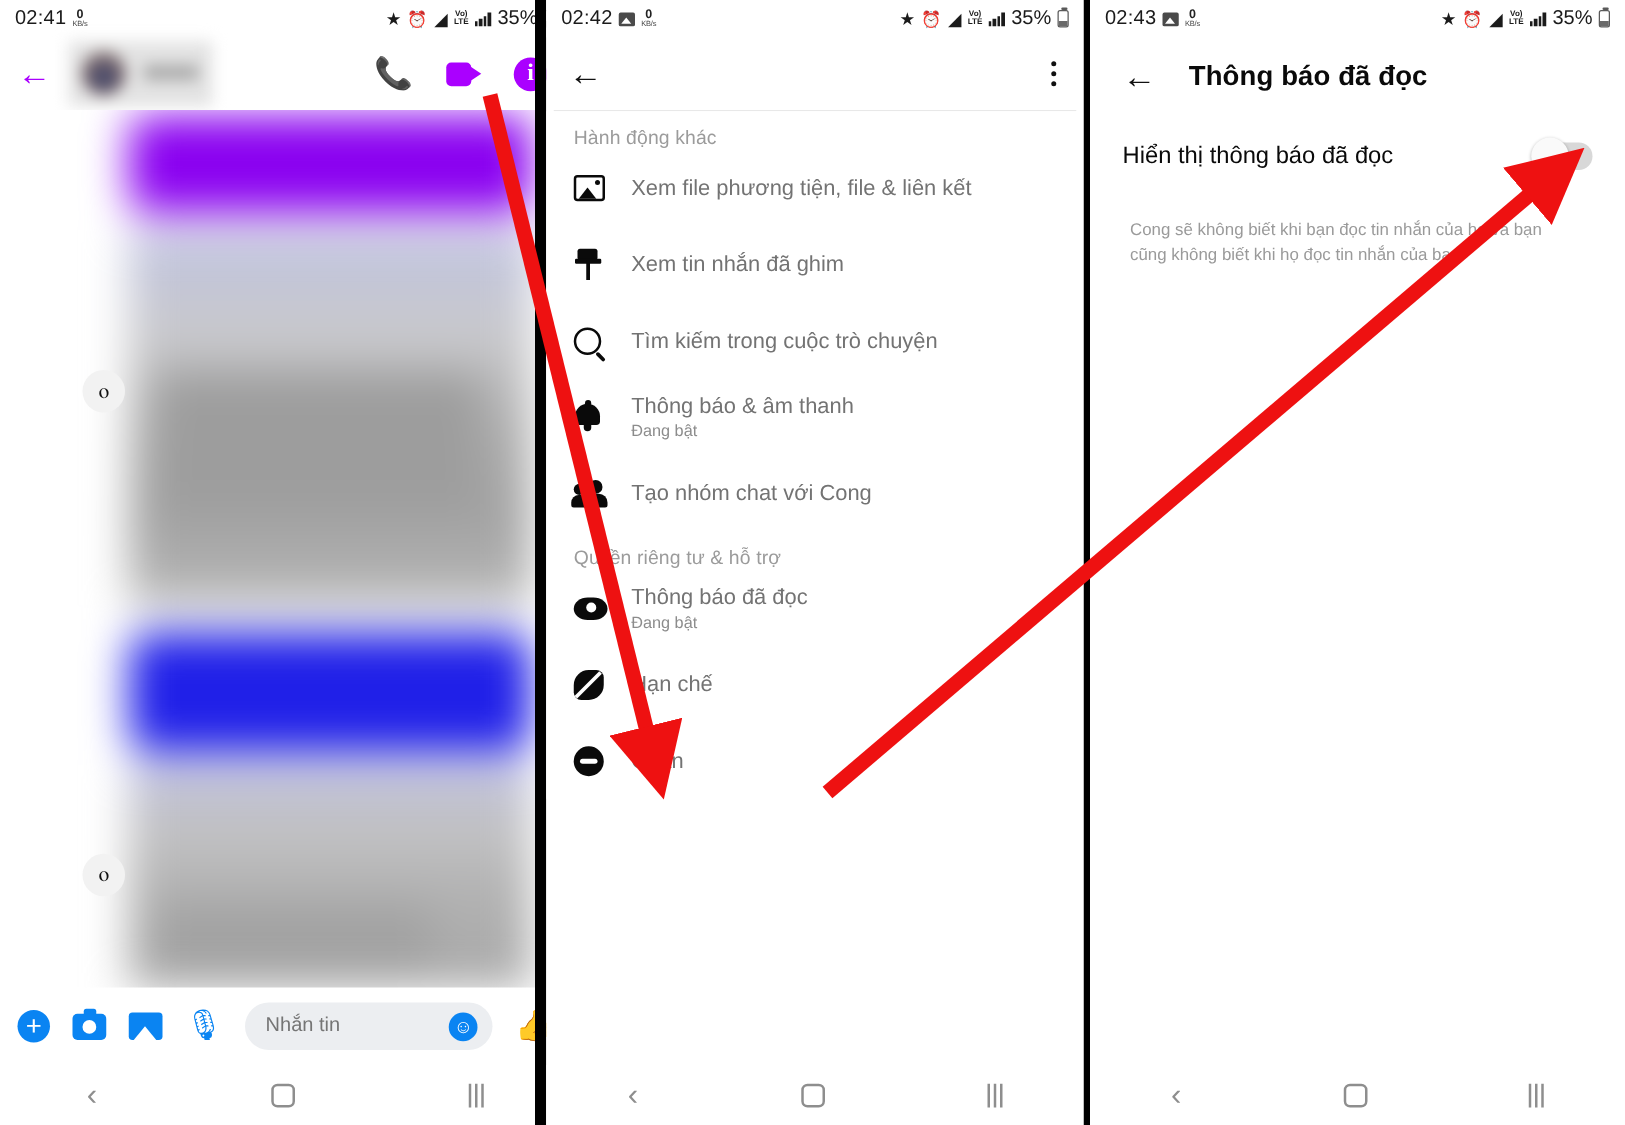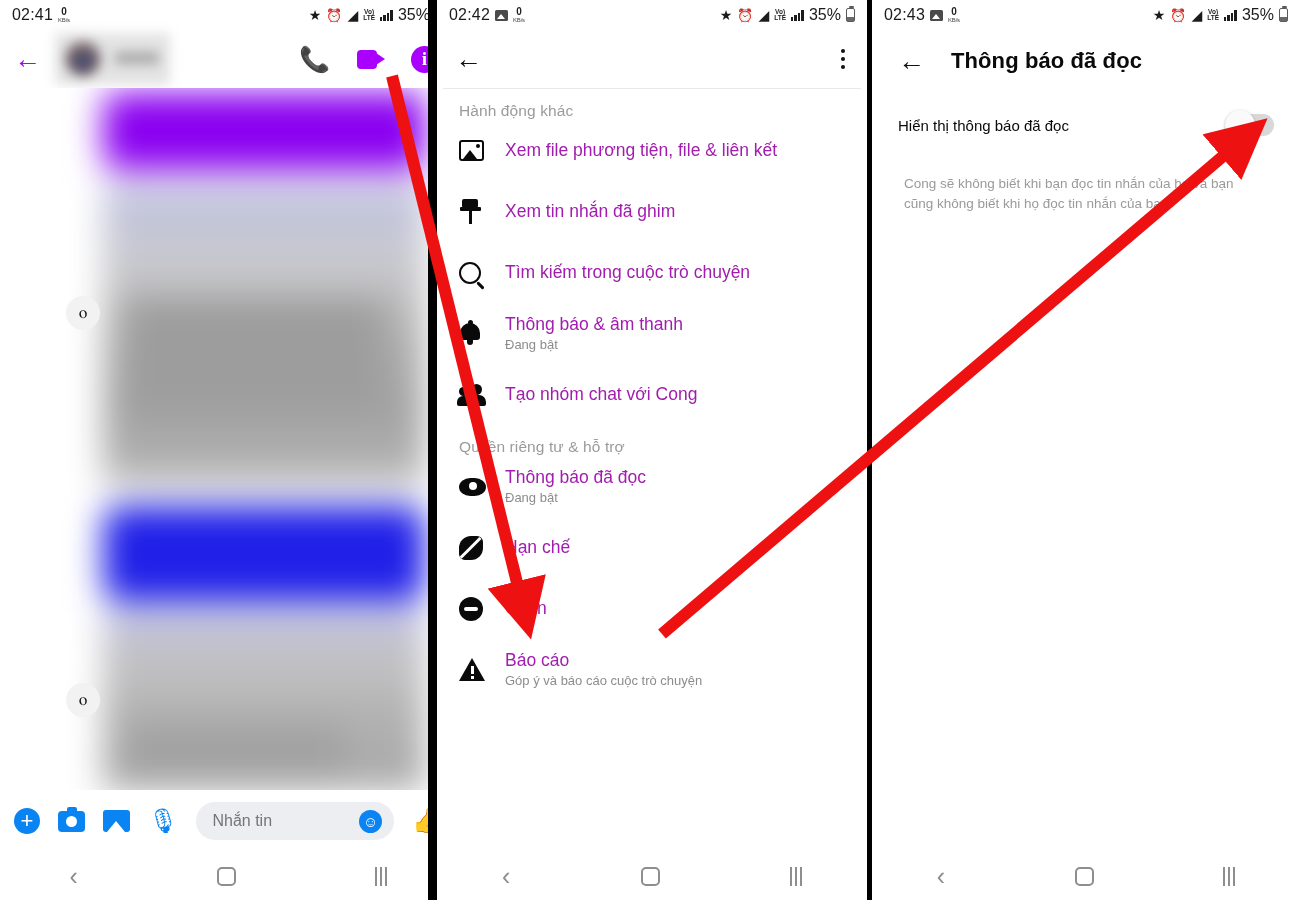--- a/index.html
+++ b/index.html
@@ -188,21 +188,21 @@
     display:flex; align-items:center; gap:0;
     padding: 0 0 0 22px;
     height: 61px;
   }
   .mrow .mi {
     width:46px; min-width:46px;
     display:flex;align-items:center;justify-content:flex-start;
     color:#0a0a0a;
   }
   .mrow .mt { display:flex; flex-direction:column; justify-content:center; }
-  .mrow .t1 { font-size:17.5px; color:#a21caf; line-height:1.2; }
+  .mrow .t1 { font-size:17.5px; color:#737373; line-height:1.2; }
   .mrow .t2 { font-size:13px; color:#8c8c8c; margin-top:2px; line-height:1.2; }
 
   
   .g-photo{width:25px;height:21px;border:2.6px solid #0a0a0a;border-radius:3px;position:relative;}
   .g-photo::after{content:"";position:absolute;left:2px;bottom:0;width:0;height:0;
      border-left:7px solid transparent;border-right:7px solid transparent;border-bottom:9px solid #0a0a0a;}
   .g-photo::before{content:"";position:absolute;right:2.5px;top:2px;width:4px;height:4px;border-radius:50%;background:#0a0a0a;}
   .g-pin{position:relative;width:22px;height:25px;}
   .g-pin .h{position:absolute;left:3px;top:0;width:16px;height:9px;background:#0a0a0a;border-radius:2px;}
   .g-pin .s{position:absolute;left:9.5px;top:9px;width:3px;height:16px;background:#0a0a0a;}
@@ -238,21 +238,21 @@
   .g-warn{position:relative;width:26px;height:23px;}
   .g-warn .tri{position:absolute;left:0;bottom:0;width:0;height:0;
      border-left:13px solid transparent;border-right:13px solid transparent;border-bottom:23px solid #0a0a0a;}
   .g-warn .bang{position:absolute;left:11.5px;top:8px;width:3px;height:8px;background:#fff;}
   .g-warn .dot{position:absolute;left:11.5px;top:18px;width:3px;height:3px;background:#fff;}
 
   
   .set-appbar { height:62px; display:flex; align-items:center; gap:26px; padding:0 0 0 26px; }
   .set-title { font-size:22px; color:#0a0a0a; font-weight:bold; letter-spacing:.1px; }
   .set-row { display:flex; align-items:center; padding: 22px 26px 0 26px; }
-  .set-row .lbl { font-size:15px; color:#0a0a0a; }
+  .set-row .lbl { font-size:19px; color:#0a0a0a; }
   .toggle {
     margin-left:auto; position:relative; width:46px; height:22px;
     border-radius:11px; background:#d8d8d8;
   }
   .toggle .knob {
     position:absolute; left:-3px; top:-4px; width:30px; height:30px; border-radius:50%;
     background:#fafafa; box-shadow:0 1px 3px rgba(0,0,0,.33);
   }
   .set-desc {
     padding: 38px 42px 0 32px;
@@ -484,33 +484,20 @@
 
       <div class="mrow">
         <span class="mi">
             <span class="g-block"></span>
           </span>
         <span class="mt">
           <span class="t1">Chặn</span>
         </span>
       </div>
 
-      <div class="mrow">
-        <span class="mi">
-            <span class="g-warn">
-              <span class="tri"></span>
-              <span class="bang"></span>
-              <span class="dot"></span>
-            </span>
-          </span>
-        <span class="mt">
-          <span class="t1">Báo cáo</span>
-          <span class="t2">Góp ý và báo cáo cuộc trò chuyện</span>
-        </span>
-      </div>
     </div>
 
     <div class="navbar" style="position:absolute;bottom:0;left:0;width:430px;">
       <span class="nav-back">‹</span>
       <span class="nav-home"></span>
       <span class="nav-recent">
           <i></i>
           <i></i>
           <i></i>
         </span>

